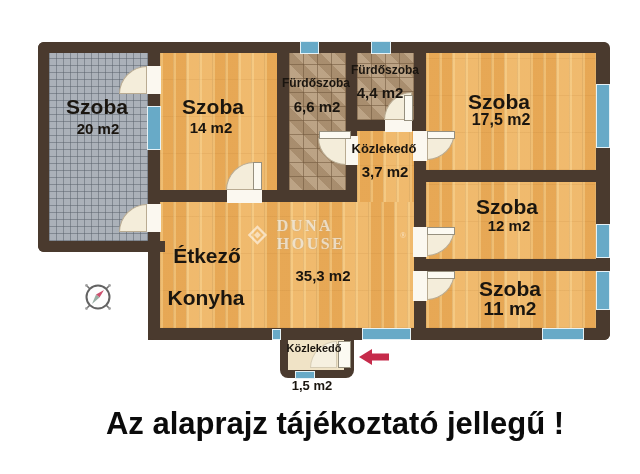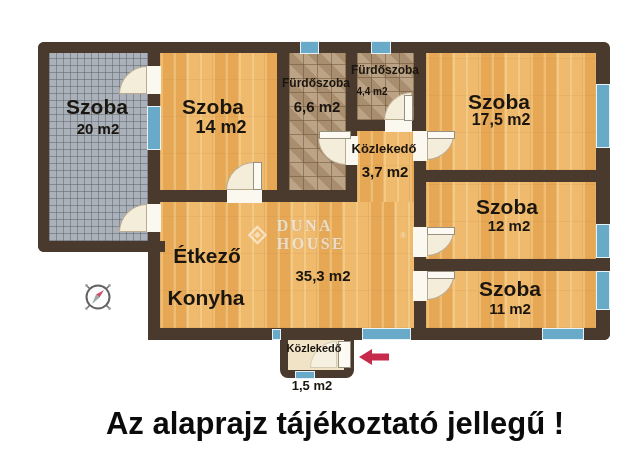--- a/index.html
+++ b/index.html
@@ -107,33 +107,33 @@
   <div class="arc arc-br" style="left:427px;top:227px;width:28px;height:29px;"></div>
   <div class="leaf" style="left:427px;top:227px;width:28px;height:8px;"></div>
   <div class="arc arc-br" style="left:427px;top:271px;width:28px;height:29px;"></div>
   <div class="leaf" style="left:427px;top:271px;width:28px;height:8px;"></div>
   <div class="arc arc-tl" style="left:310px;top:341px;width:27px;height:27px;background:#f6f0e0;border-color:#d6ccb4;"></div>
   <div class="leaf" style="left:338px;top:341px;width:13px;height:27px;"></div>
 
   <div class="lbl" style="left:97px;top:106px;font-size:21px;">Szoba</div>
   <div class="lbl" style="left:98px;top:128px;font-size:15px;">20 m2</div>
   <div class="lbl" style="left:213px;top:106px;font-size:21px;">Szoba</div>
-  <div class="lbl" style="left:221px;top:127px;font-size:18px;">14 m2</div>
+  <div class="lbl" style="left:211px;top:127px;font-size:15px;">14 m2</div>
   <div class="lbl" style="left:316px;top:83px;font-size:12px;">Fürdőszoba</div>
   <div class="lbl" style="left:317px;top:106px;font-size:15px;">6,6 m2</div>
   <div class="lbl" style="left:385px;top:70px;font-size:12px;">Fürdőszoba</div>
-  <div class="lbl" style="left:372px;top:92px;font-size:10px;">4,4 m2</div>
+  <div class="lbl" style="left:380px;top:92px;font-size:15px;">4,4 m2</div>
   <div class="lbl" style="left:499px;top:101px;font-size:21px;">Szoba</div>
   <div class="lbl" style="left:501px;top:120px;font-size:16px;">17,5 m2</div>
   <div class="lbl" style="left:384px;top:148px;font-size:13px;">Közlekedő</div>
   <div class="lbl" style="left:385px;top:171px;font-size:15px;">3,7 m2</div>
   <div class="lbl" style="left:507px;top:206px;font-size:21px;">Szoba</div>
   <div class="lbl" style="left:509px;top:225px;font-size:15px;">12 m2</div>
   <div class="lbl" style="left:510px;top:288px;font-size:21px;">Szoba</div>
-  <div class="lbl" style="left:510px;top:308px;font-size:15px;">11 m2</div>
+  <div class="lbl" style="left:510px;top:308px;font-size:19px;">11 m2</div>
   <div class="lbl" style="left:207px;top:255px;font-size:21px;">Étkező</div>
   <div class="lbl" style="left:206px;top:297px;font-size:21px;">Konyha</div>
   <div class="lbl" style="left:323px;top:275px;font-size:15px;">35,3 m2</div>
   <div class="lbl" style="left:314px;top:348px;font-size:11px;">Közlekedő</div>
   <div class="lbl" style="left:312px;top:361px;font-size:13px;margin-top:24px;">1,5 m2</div>
 
   <div id="watermark">
     <svg width="26" height="26" viewBox="0 0 26 26">
       <rect x="6.5" y="6.5" width="13" height="13" transform="rotate(45 13 13)" fill="none" stroke="rgba(255,255,255,0.6)" stroke-width="2.6"></rect>
       <rect x="10.2" y="10.2" width="5.6" height="5.6" transform="rotate(45 13 13)" fill="rgba(255,255,255,0.55)"></rect>

